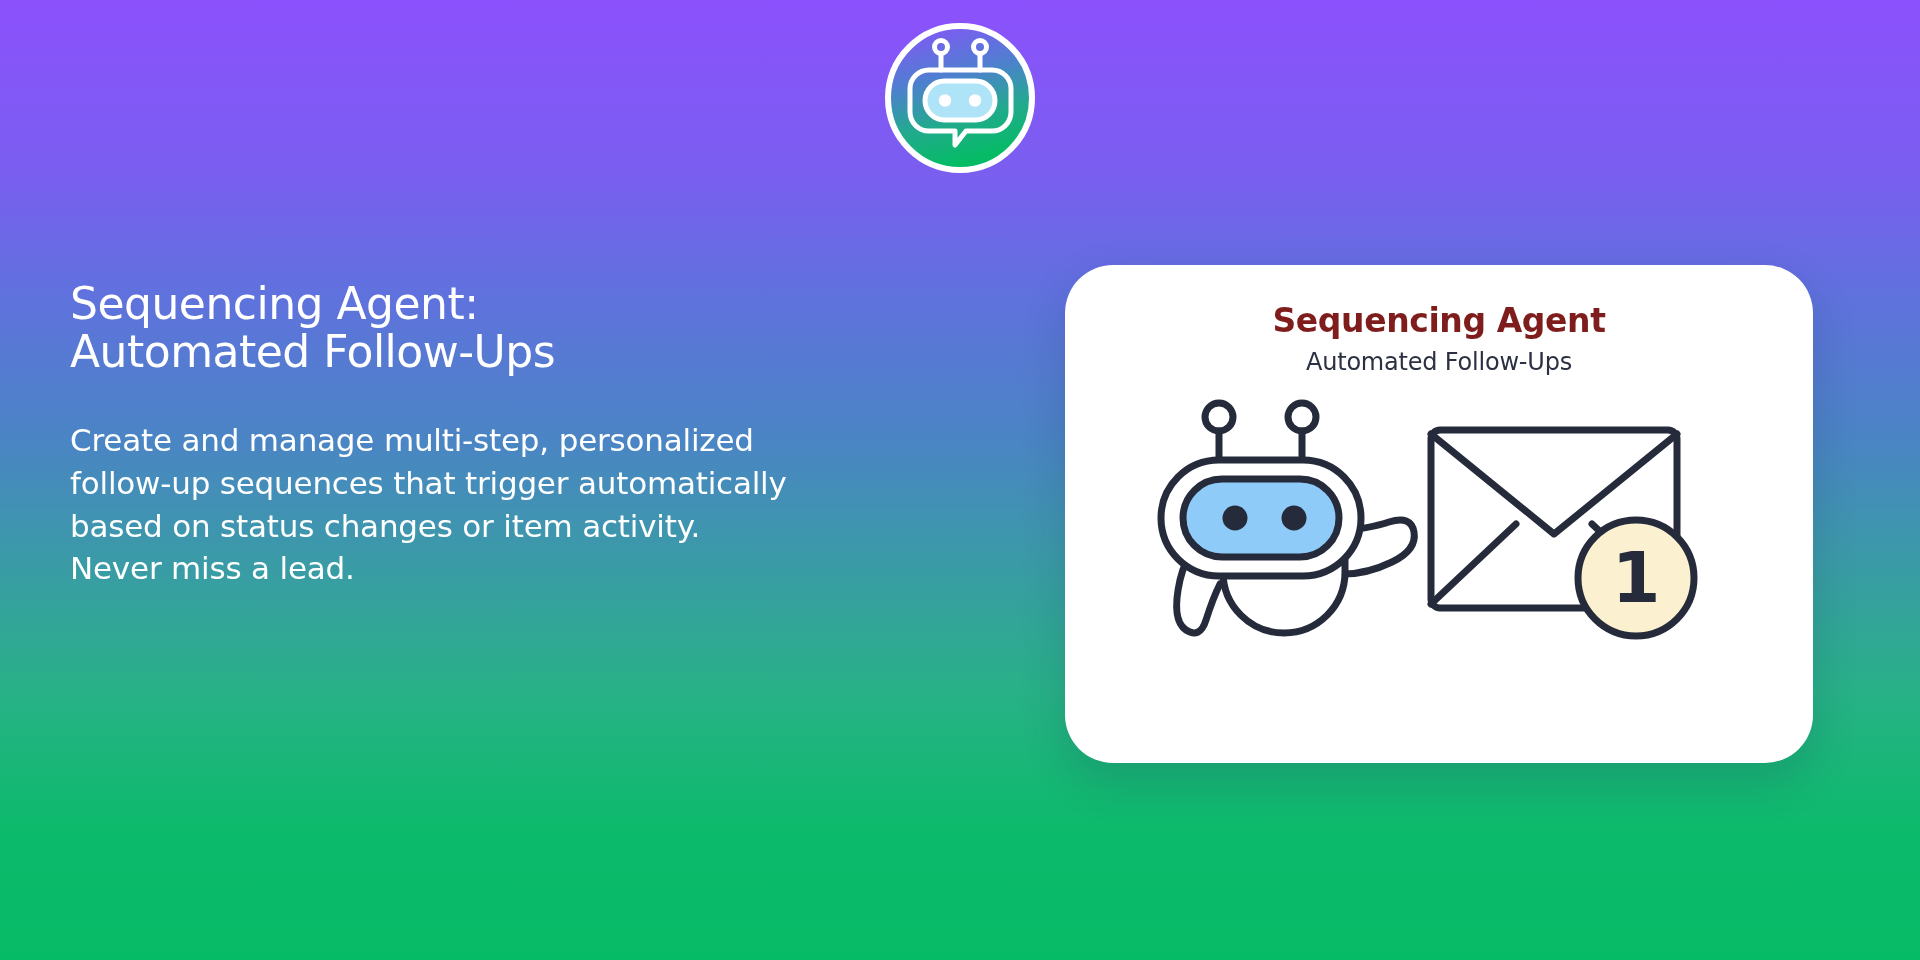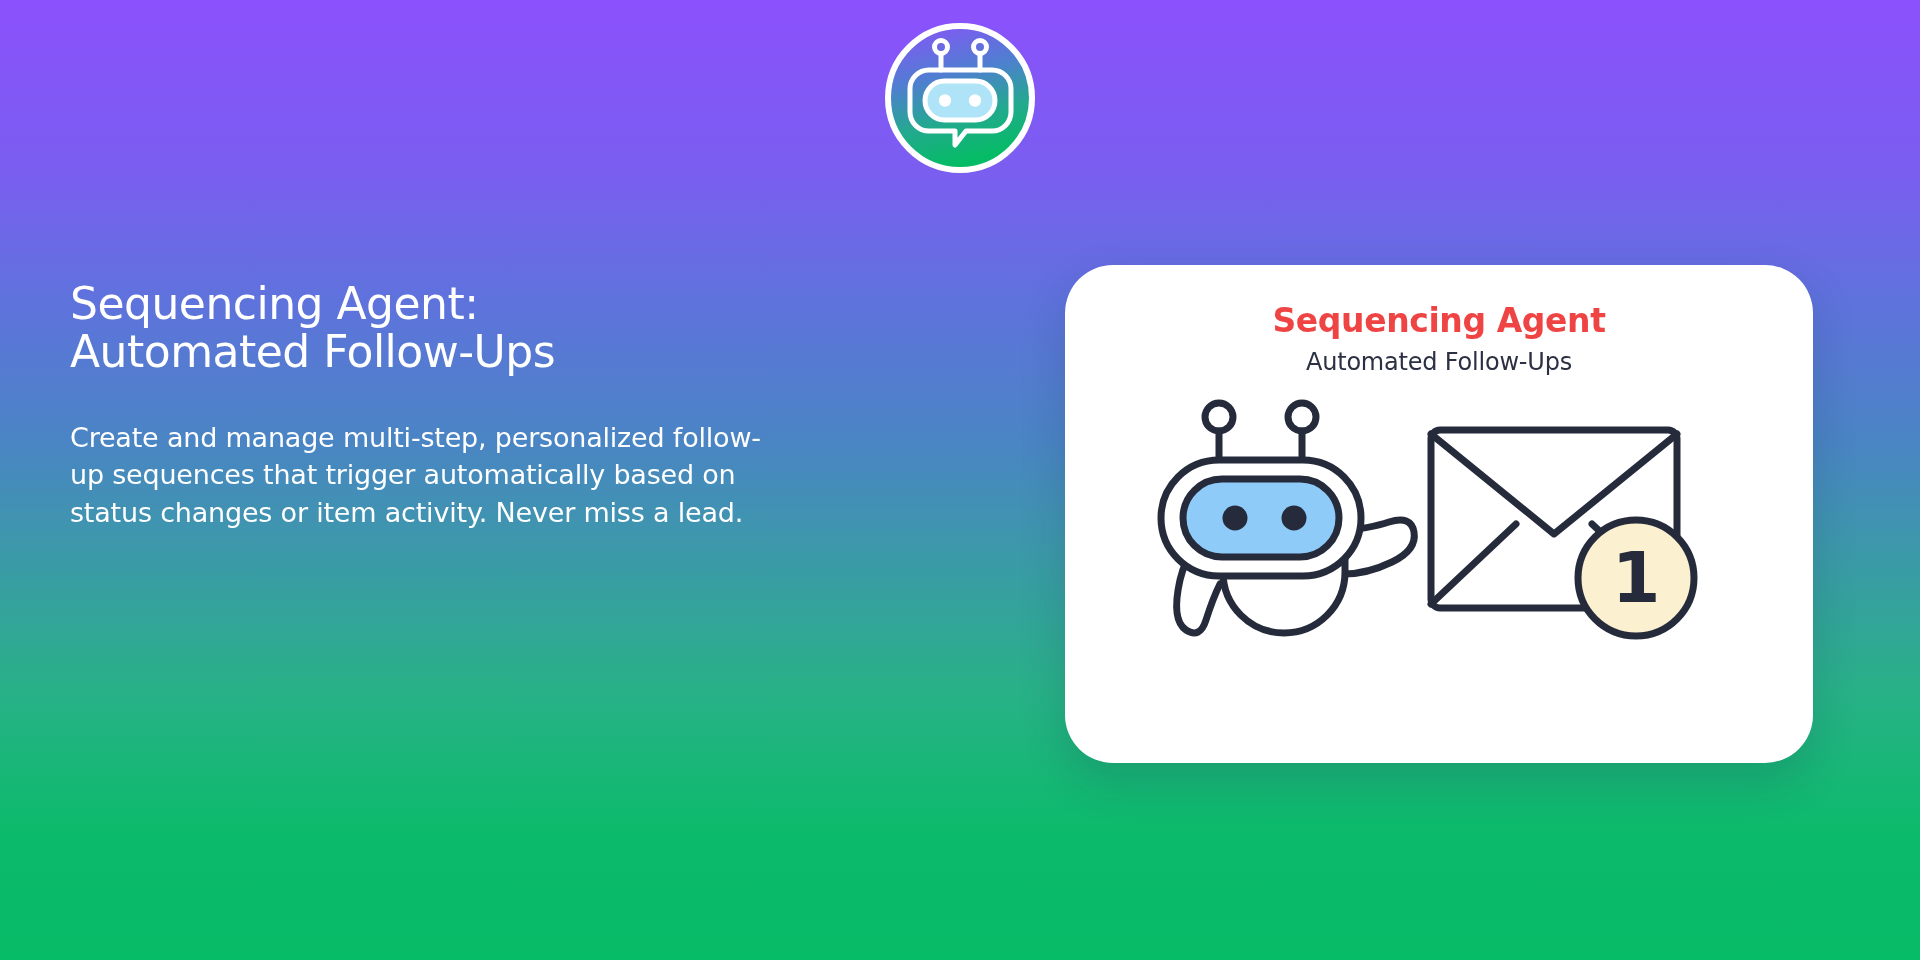--- a/index.html
+++ b/index.html
@@ -42,21 +42,21 @@
     font-size:44px;
     line-height:1.08;
     font-weight:400;
     letter-spacing:-0.5px;
     color:#ffffff;
     white-space:pre-line;
   }
   .subcopy{
     margin-top:44px;
     font-family:"DejaVu Sans", sans-serif;
-    font-size:27px;
+    font-size:31px;
     line-height:1.38;
     font-weight:400;
     color:#ffffff;
     letter-spacing:-0.2px;
     max-width:720px;
   }
 
   
   .card{
     position:absolute;
@@ -69,21 +69,21 @@
     box-shadow:0 18px 46px rgba(20,30,60,0.16);
     display:flex;
     flex-direction:column;
     align-items:center;
     padding-top:36px;
   }
   .card-title{
     font-family:"DejaVu Sans", sans-serif;
     font-size:33px;
     font-weight:700;
-    color:#ef4444;
+    color:#7f1d1d;
     letter-spacing:-0.4px;
   }
   .card-sub{
     margin-top:8px;
     font-family:"DejaVu Sans", sans-serif;
     font-size:24px;
     font-weight:400;
     color:#2b3042;
     letter-spacing:-0.2px;
   }

